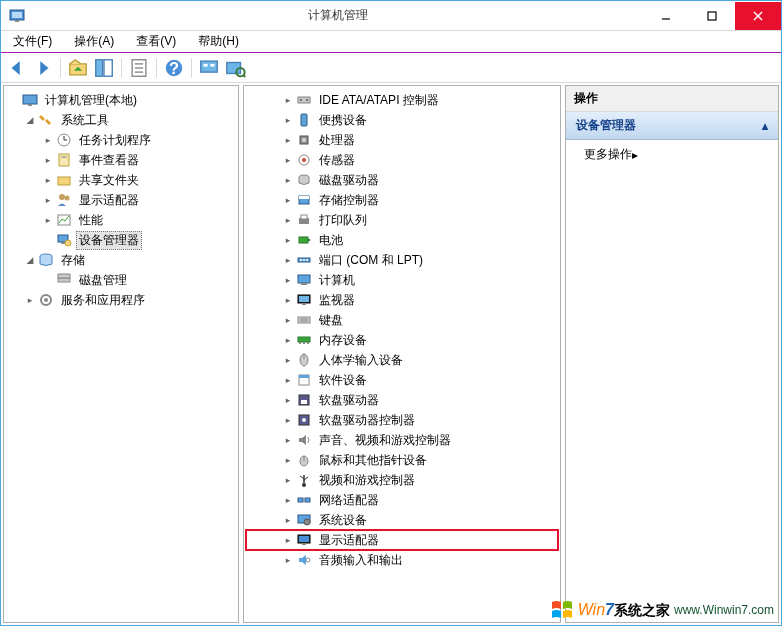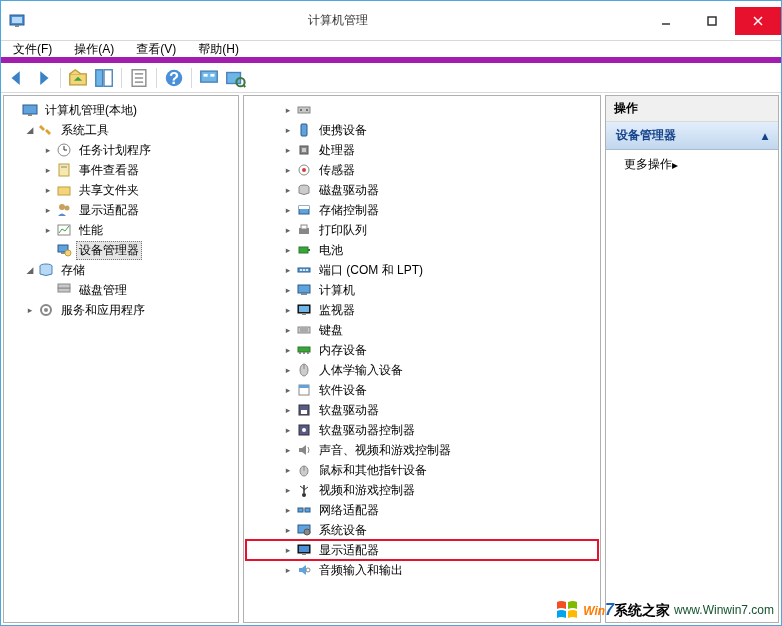--- a/index.html
+++ b/index.html
@@ -1,49 +1,49 @@
 <!DOCTYPE html>
 <html><head>
 <meta charset="utf-8">
 <style>
 * { box-sizing: border-box; margin: 0; padding: 0; font-family: "Microsoft YaHei", "Segoe UI", Tahoma, sans-serif; font-size: 12px; }
 body { background: #fff; width: 782px; height: 626px; overflow: hidden; position: relative; }
 .window { width: 782px; height: 626px; border: 1px solid #4da7de; display: flex; flex-direction: column; background: #fff; }
-.titlebar { height: 40px; background: #fff; display: flex; align-items: center; border-bottom: 1px solid #d9d9d9; }
+.titlebar { height: 30px; background: #fff; display: flex; align-items: center; border-bottom: 1px solid #d9d9d9; }
 .titlebar .app-icon { width: 16px; height: 16px; margin: 0 8px; }
 .titlebar .title { flex: 1; text-align: center; color: #333; font-size: 12px; }
 .titlebar .win-btns { display: flex; }
 .titlebar .win-btn { width: 46px; height: 28px; display: flex; align-items: center; justify-content: center; }
 .titlebar .win-btn.close { background: #e8112d; color: #fff; }
 .titlebar .win-btn svg { width: 10px; height: 10px; }
-.menubar { height: 22px; display: flex; align-items: center; padding: 0 6px; border-bottom: 6px solid #a21caf; gap: 10px; }
+.menubar { height: 22px; display: flex; align-items: center; padding: 0 6px; border-bottom: 1px solid #a21caf; gap: 10px; }
 .menubar .menu-item { padding: 2px 6px; cursor: default; }
 .toolbar { height: 30px; display: flex; align-items: center; padding: 0 4px; border-bottom: 1px solid #d9d9d9; gap: 2px; }
 .toolbar .tb-btn { width: 24px; height: 24px; display: flex; align-items: center; justify-content: center; border: 1px solid transparent; }
 .toolbar .sep { width: 1px; height: 20px; background: #d9d9d9; margin: 0 3px; }
 .main { flex: 1; display: flex; min-height: 0; }
 .pane { border: 1px solid #b0b0b0; margin: 2px; background: #fff; overflow: auto; }
 .left-pane { width: 236px; padding: 4px 2px; }
 .mid-pane { flex: 1; padding: 4px 2px; }
-.right-pane { width: 174px; display: flex; flex-direction: column; padding: 0; }
+.right-pane { width: 214px; display: flex; flex-direction: column; padding: 0; }
 .right-header { background: #f0f0f0; padding: 4px 8px; border-bottom: 1px solid #d9d9d9; font-weight: bold; }
 .right-sec { background: linear-gradient(#e3eefb, #c1d7ee); border-bottom: 1px solid #a7bcd4; padding: 5px 10px; display: flex; justify-content: space-between; align-items: center; font-weight: bold; color: #15428b; }
 .right-item { padding: 6px 18px; display: flex; align-items: center; }
 .tree-item { display: flex; align-items: center; height: 20px; padding-left: 2px; white-space: nowrap; }
 .tree-item .exp { width: 12px; height: 12px; margin-right: 2px; display: flex; align-items: center; justify-content: center; font-size: 9px; color: #666; cursor: pointer; }
 .tree-item .exp.blank { visibility: hidden; }
 .tree-item .ico { width: 16px; height: 16px; margin-right: 4px; flex-shrink: 0; }
 .tree-item .lbl { padding: 1px 3px; }
 .tree-item.selected .lbl { background: #e5e5e5; border: 1px dotted #777; padding: 0 2px; }
 .tree-item.highlight { outline: 2px solid #e8112d; outline-offset: -1px; }
 .indent-1 { padding-left: 18px; }
 .indent-2 { padding-left: 36px; }
 .ico svg { width: 16px; height: 16px; display: block;}
 .watermark { position: absolute; right: 8px; bottom: 4px; display: flex; align-items: center; gap: 4px; font-size: 11px; }
-.watermark .wm1 { color: #ff7b00; font-weight: bold; font-size: 12px; font-style: italic; }
+.watermark .wm1 { color: #ff7b00; font-weight: normal; font-size: 16px; font-style: italic; }
 .watermark .wm2 { color: #1b64b9; font-weight: bold; font-size: 16px; font-style: italic; }
 .watermark .wm3 { color: #000000; font-weight: bold; font-size: 14px; }
 .watermark .wlogo { width: 24px; height: 24px; }
 </style>
 </head>
 <body>
 
 <div class="window">
   <div class="titlebar">
     <span class="app-icon">
@@ -258,20 +258,21 @@
     <div class="pane mid-pane" id="device-tree">
         <div class="tree-item indent-2">
           <span class="exp">▸</span>
           <span class="ico">
             <svg viewBox="0 0 16 16">
               <rect x="2" y="5" width="12" height="6" fill="#c8c8c8" stroke="#888"></rect>
               <circle cx="5" cy="8" r="1" fill="#555"></circle>
               <circle cx="11" cy="8" r="1" fill="#555"></circle>
             </svg>
           </span>
+          <span class="lbl">IDE ATA/ATAPI 控制器</span>
         </div>
         <div class="tree-item indent-2">
           <span class="exp">▸</span>
           <span class="ico">
             <svg viewBox="0 0 16 16">
               <rect x="5" y="2" width="6" height="12" rx="1" fill="#5ea3dd" stroke="#2a5a8a"></rect>
             </svg>
           </span>
           <span class="lbl">便携设备</span>
         </div>

